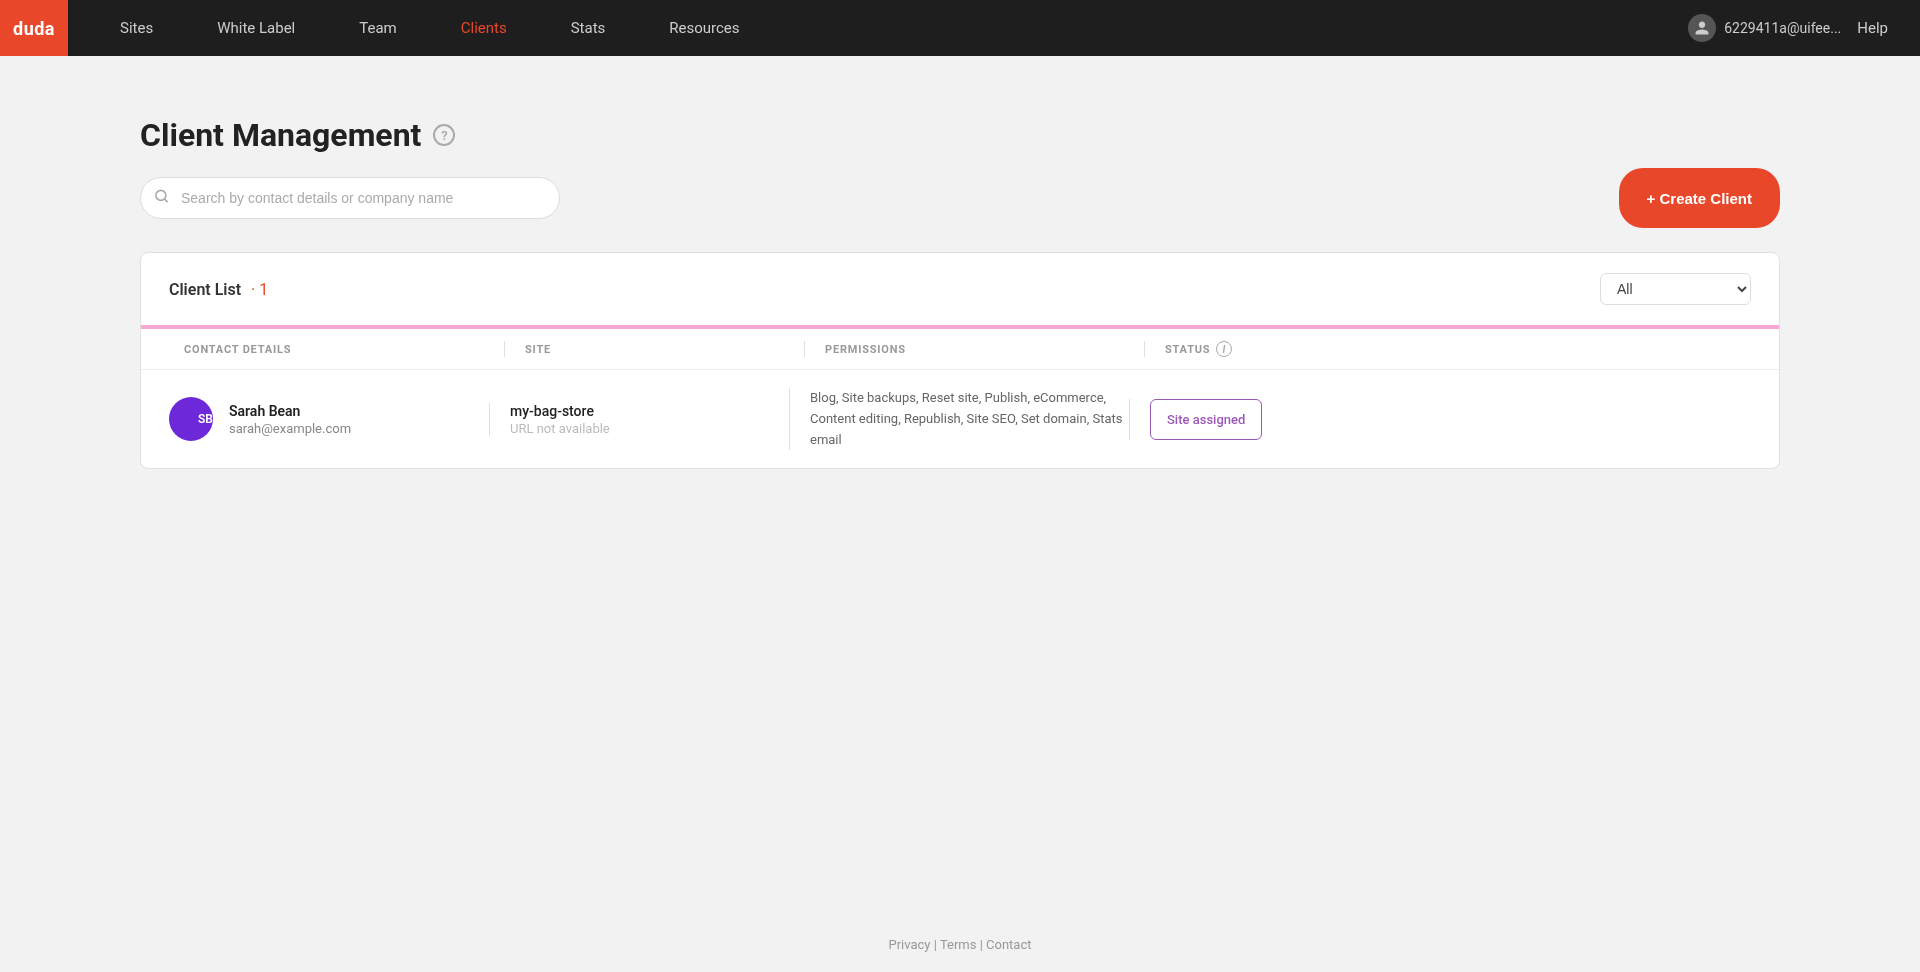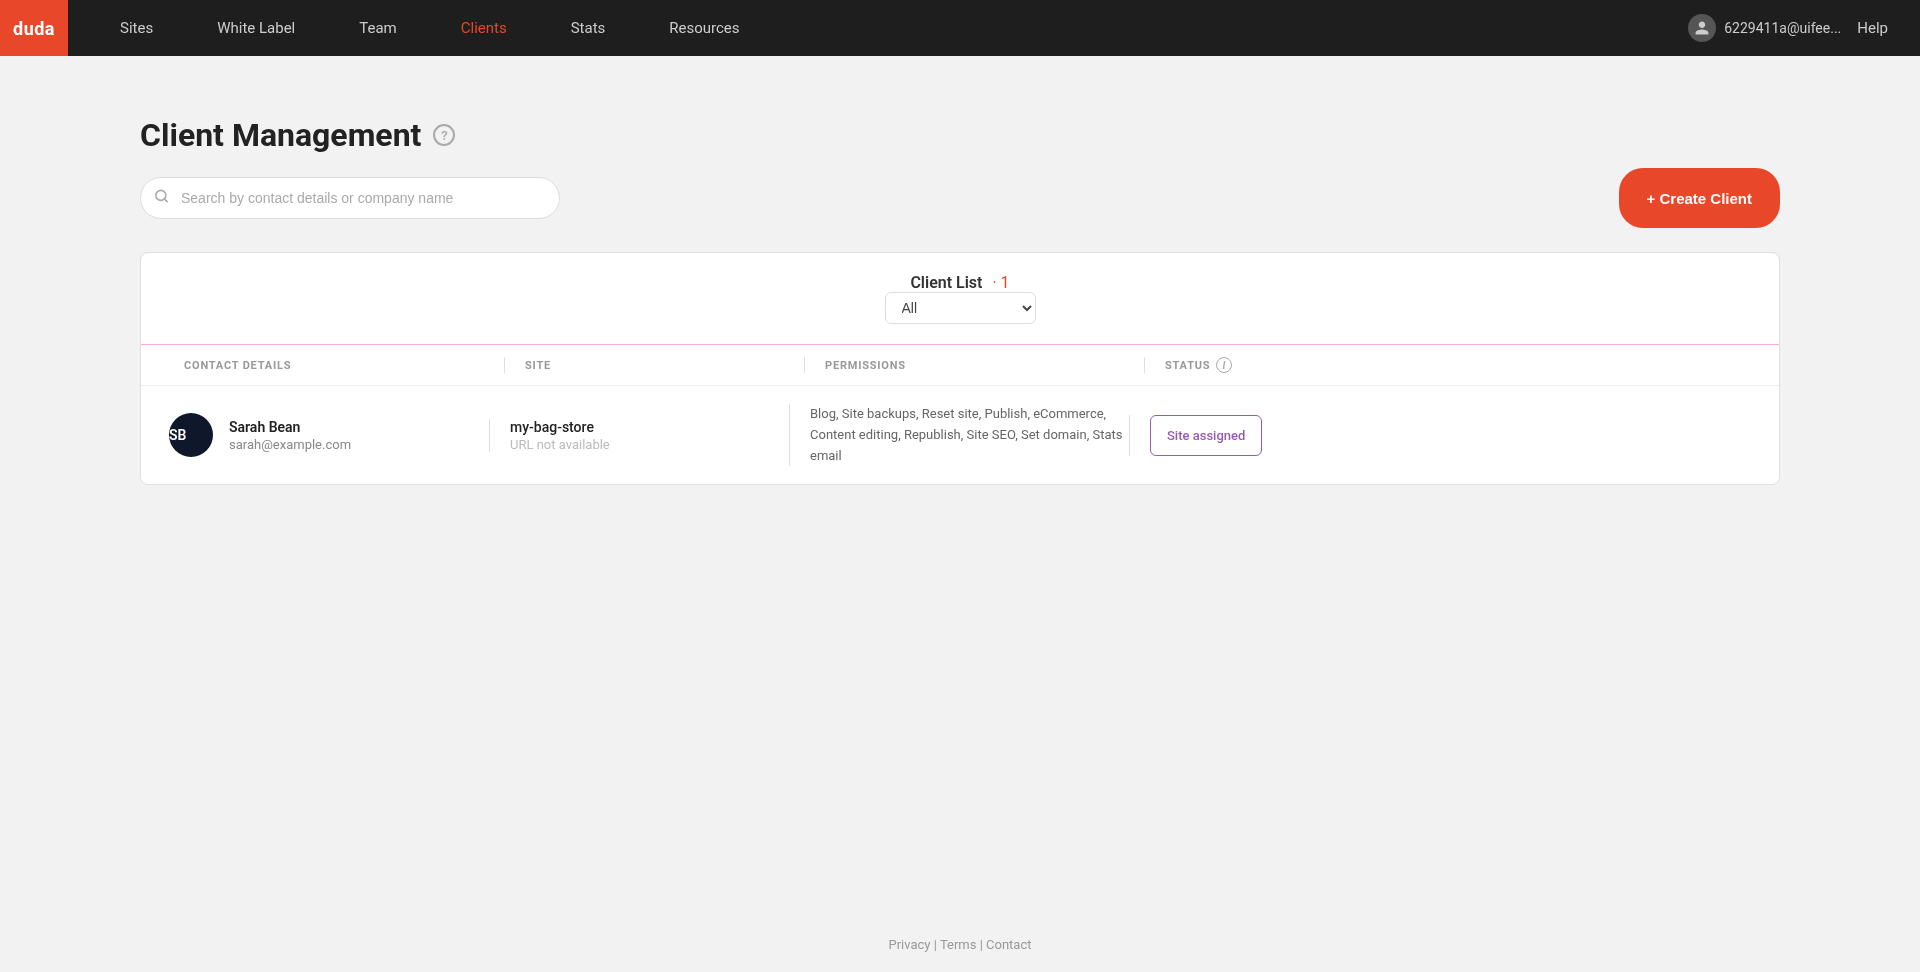--- a/index.html
+++ b/index.html
@@ -170,22 +170,21 @@
       background: white;
       border-radius: 8px;
       border: 1px solid #e0e0e0;
       overflow: hidden;
     }
     .client-card-header {
       display: flex;
       align-items: center;
       justify-content: space-between;
       padding: 20px 28px;
-      border-bottom: 1px solid #f9a8d4;
-      flex-direction: column;
+      border-bottom: 4px solid #f9a8d4;
     }
     .client-list-title {
       font-size: 16px;
       font-weight: 600;
       color: #333;
       display: flex;
       align-items: center;
       gap: 10px;
     }
     .client-count-dot {
@@ -241,25 +240,25 @@
 
     .contact-cell {
       display: flex;
       align-items: center;
       gap: 16px;
     }
     .avatar {
       width: 44px;
       height: 44px;
       border-radius: 50%;
-      background: #0f172a;
-      display: flex;
-      align-items: center;
-      justify-content: flex-start;
-      font-size: 14px;
+      background: #6d28d9;
+      display: flex;
+      align-items: center;
+      justify-content: flex-end;
+      font-size: 12px;
       font-weight: 600;
       color: #fff;
       flex-shrink: 0;
     }
     .contact-name {
       font-size: 14px;
       font-weight: 600;
       color: #222;
       margin-bottom: 2px;
     }

